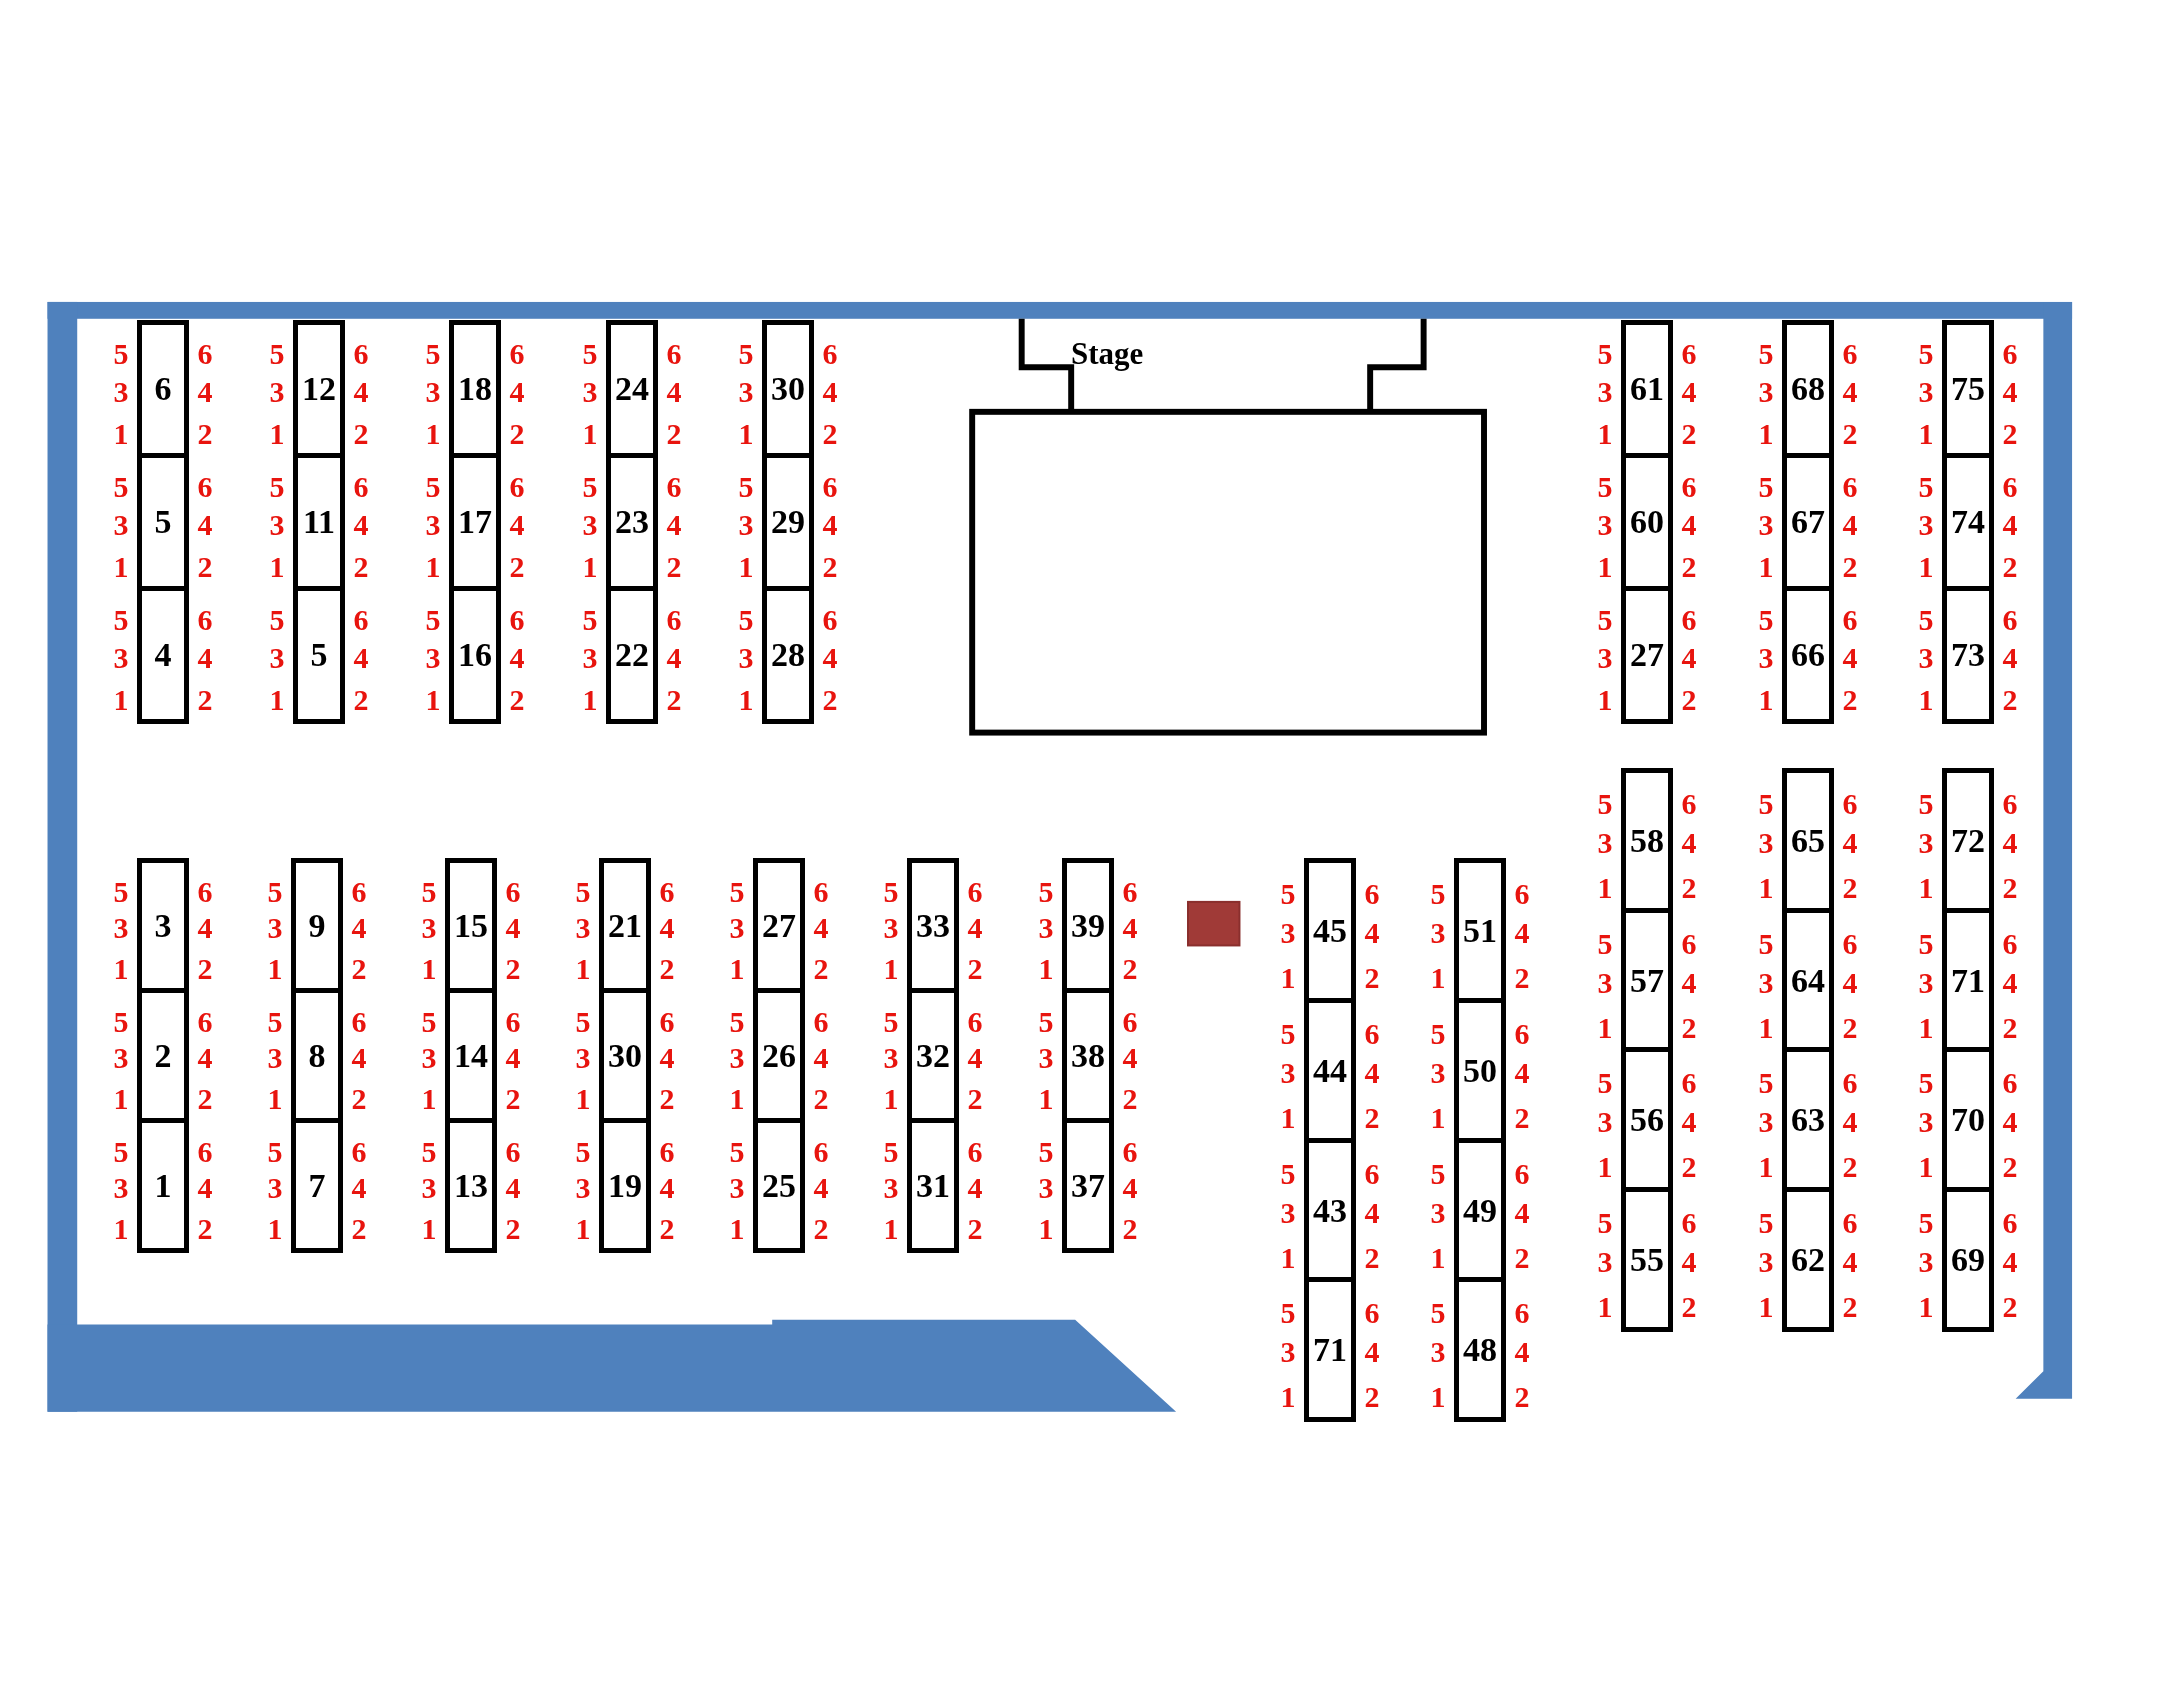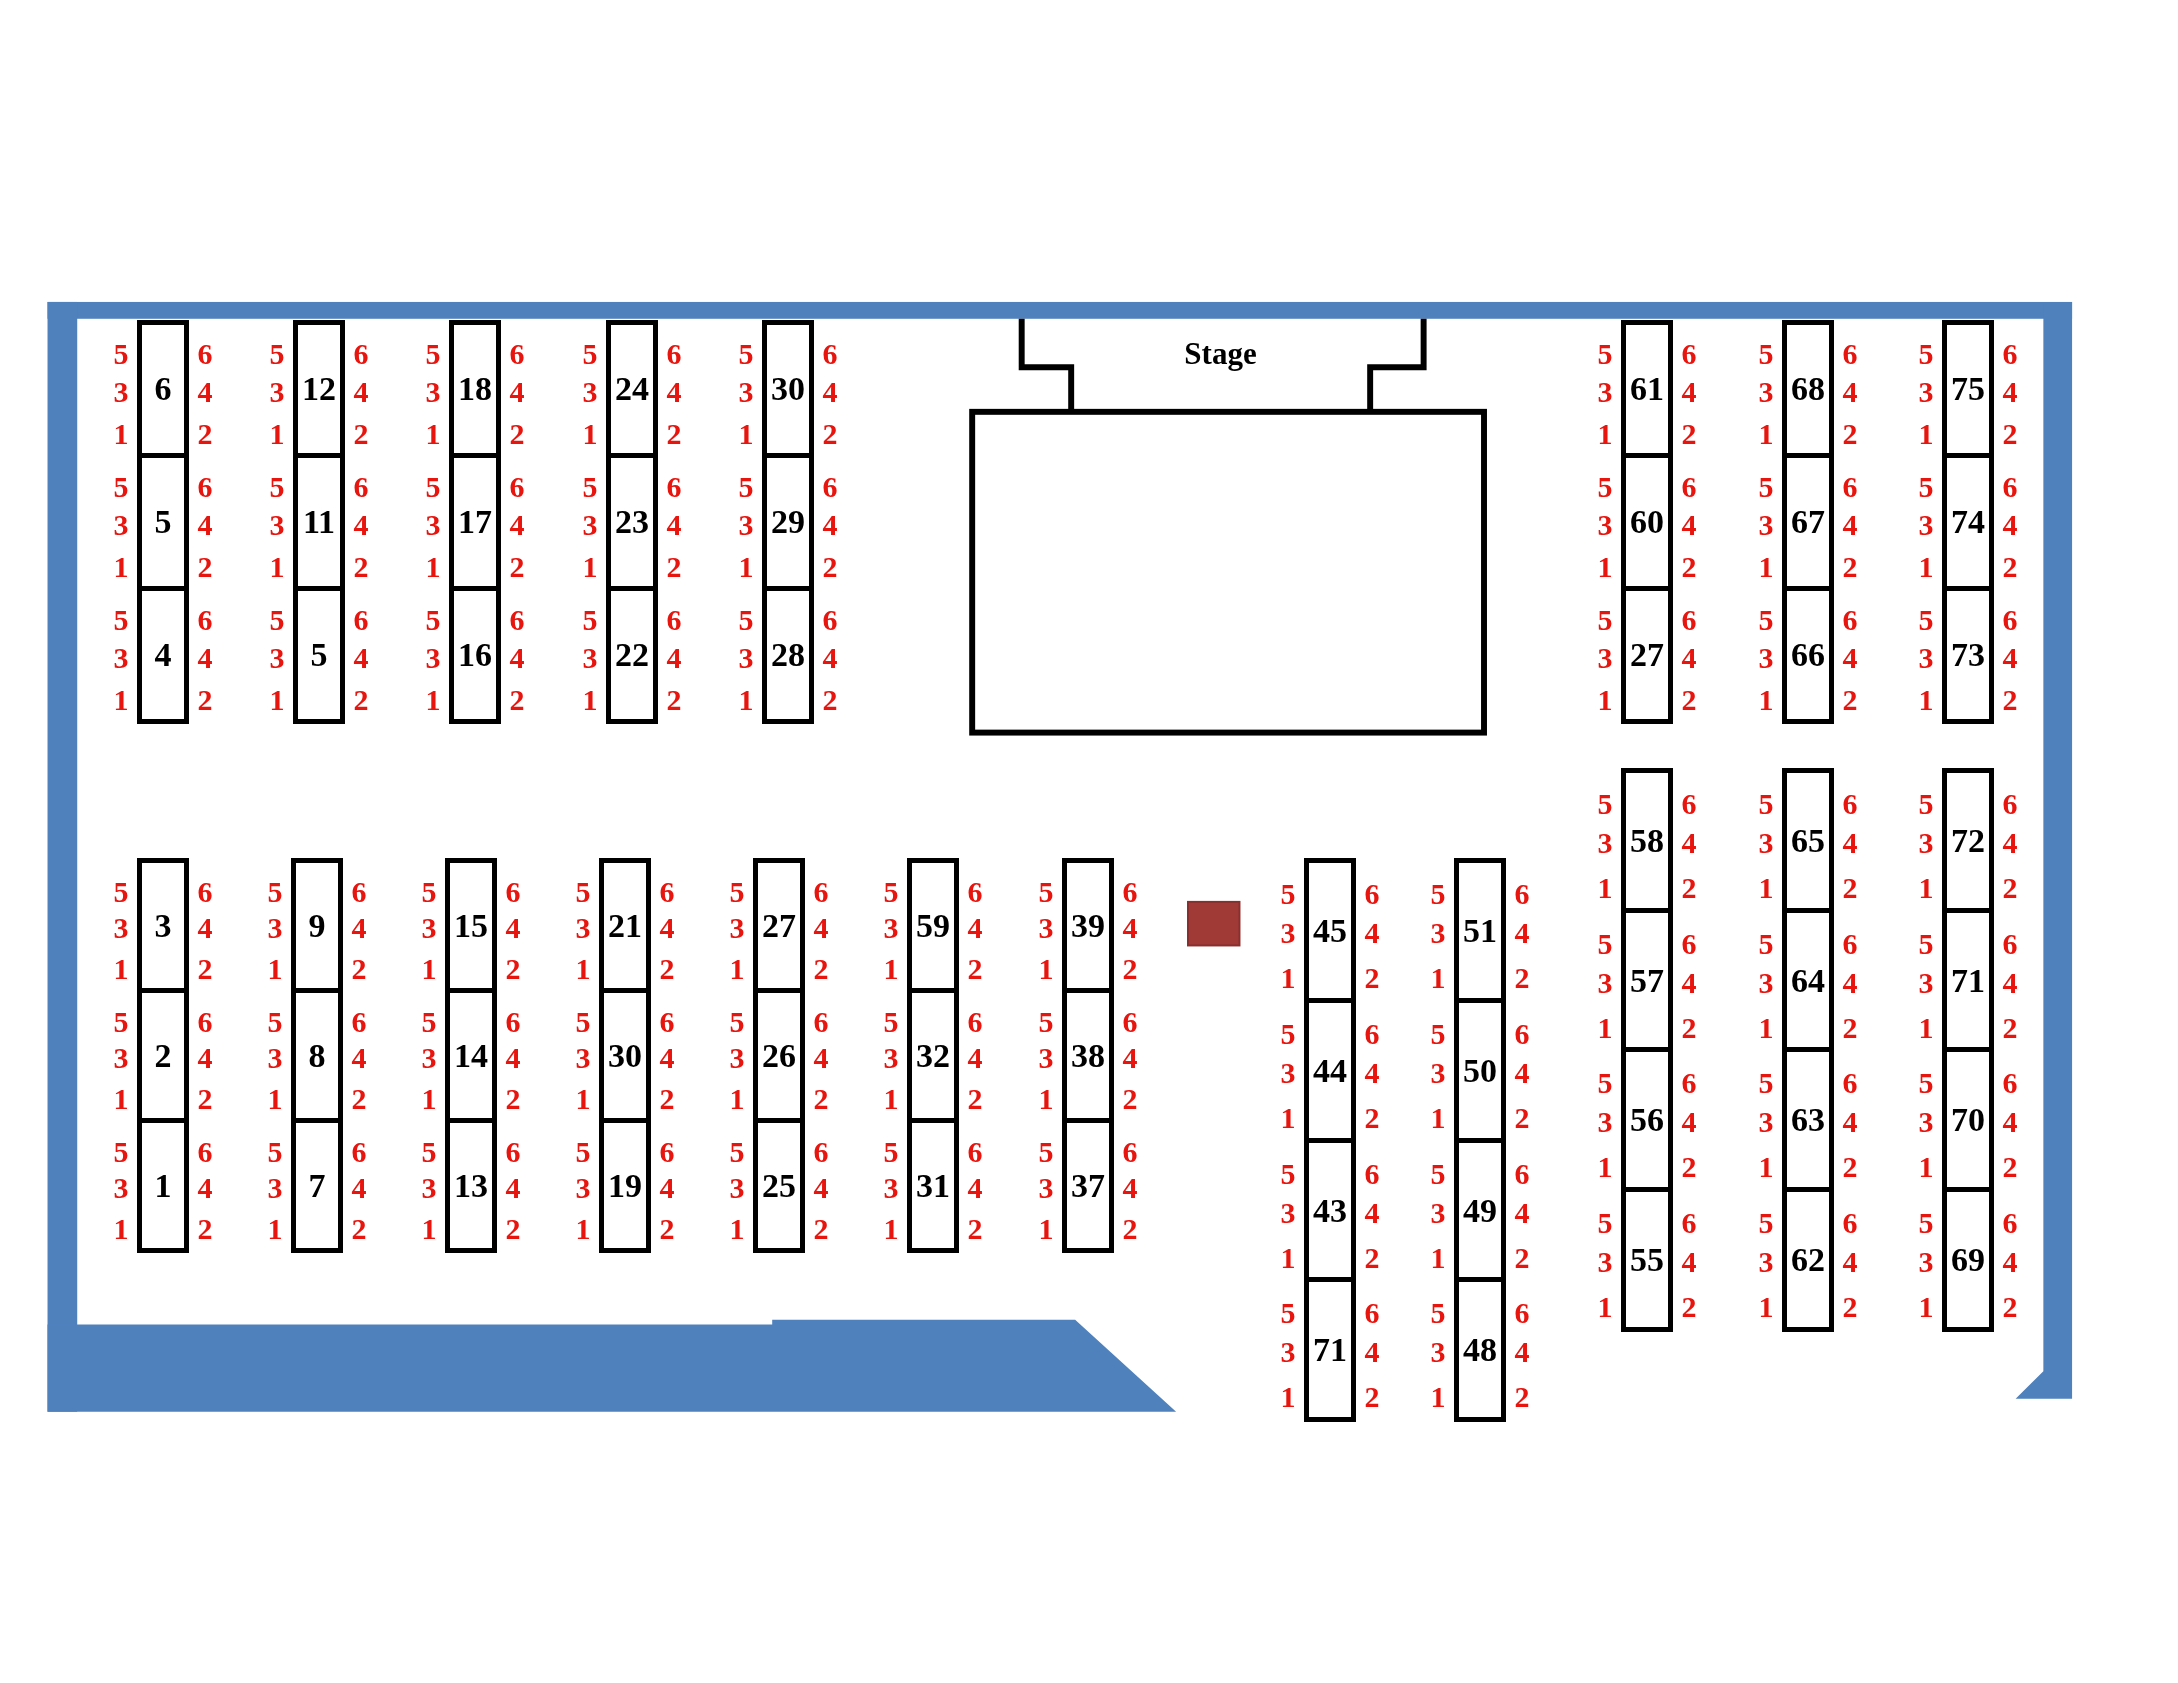--- a/index.html
+++ b/index.html
@@ -26,21 +26,21 @@
     position:absolute;
     width:30px;text-align:center;
     transform:translateY(-50%);
     font-weight:bold;font-size:30px;line-height:1;
   }
   .seat.l{left:-36px;}
   .seat.r{right:-36px;}
   .lbl{position:absolute;z-index:3;color:#000;font-weight:bold;}
   #stage-label{
     left:1071px;top:335px;width:299px;
-    text-align:center;font-size:31px;line-height:1.2;
+    text-align:left;font-size:31px;line-height:1.2;
   }
   #floor-stage-label{
     left:972px;top:412px;width:512px;height:321px;
     display:flex;align-items:center;justify-content:center;
     font-size:73px;
   }
 </style>
 </head>
 <body>
 
@@ -410,21 +410,21 @@
       <div class="table" style="left: 753px; top: 1118px; width: 52px; height: 135px;">
         <span class="num">25</span>
         <span class="seat l" style="top: 23%; color: rgb(232, 20, 14);">5</span>
         <span class="seat l" style="top: 52%; color: rgb(232, 20, 14);">3</span>
         <span class="seat l" style="top: 85%; color: rgb(232, 20, 14);">1</span>
         <span class="seat r" style="top: 23%; color: rgb(232, 20, 14);">6</span>
         <span class="seat r" style="top: 52%; color: rgb(232, 20, 14);">4</span>
         <span class="seat r" style="top: 85%; color: rgb(232, 20, 14);">2</span>
       </div>
       <div class="table" style="left: 907px; top: 858px; width: 52px; height: 135px;">
-        <span class="num">59</span>
+        <span class="num">33</span>
         <span class="seat l" style="top: 23%; color: rgb(232, 20, 14);">5</span>
         <span class="seat l" style="top: 52%; color: rgb(232, 20, 14);">3</span>
         <span class="seat l" style="top: 85%; color: rgb(232, 20, 14);">1</span>
         <span class="seat r" style="top: 23%; color: rgb(232, 20, 14);">6</span>
         <span class="seat r" style="top: 52%; color: rgb(232, 20, 14);">4</span>
         <span class="seat r" style="top: 85%; color: rgb(232, 20, 14);">2</span>
       </div>
       <div class="table" style="left: 907px; top: 988px; width: 52px; height: 135px;">
         <span class="num">32</span>
         <span class="seat l" style="top: 23%; color: rgb(232, 20, 14);">5</span>

